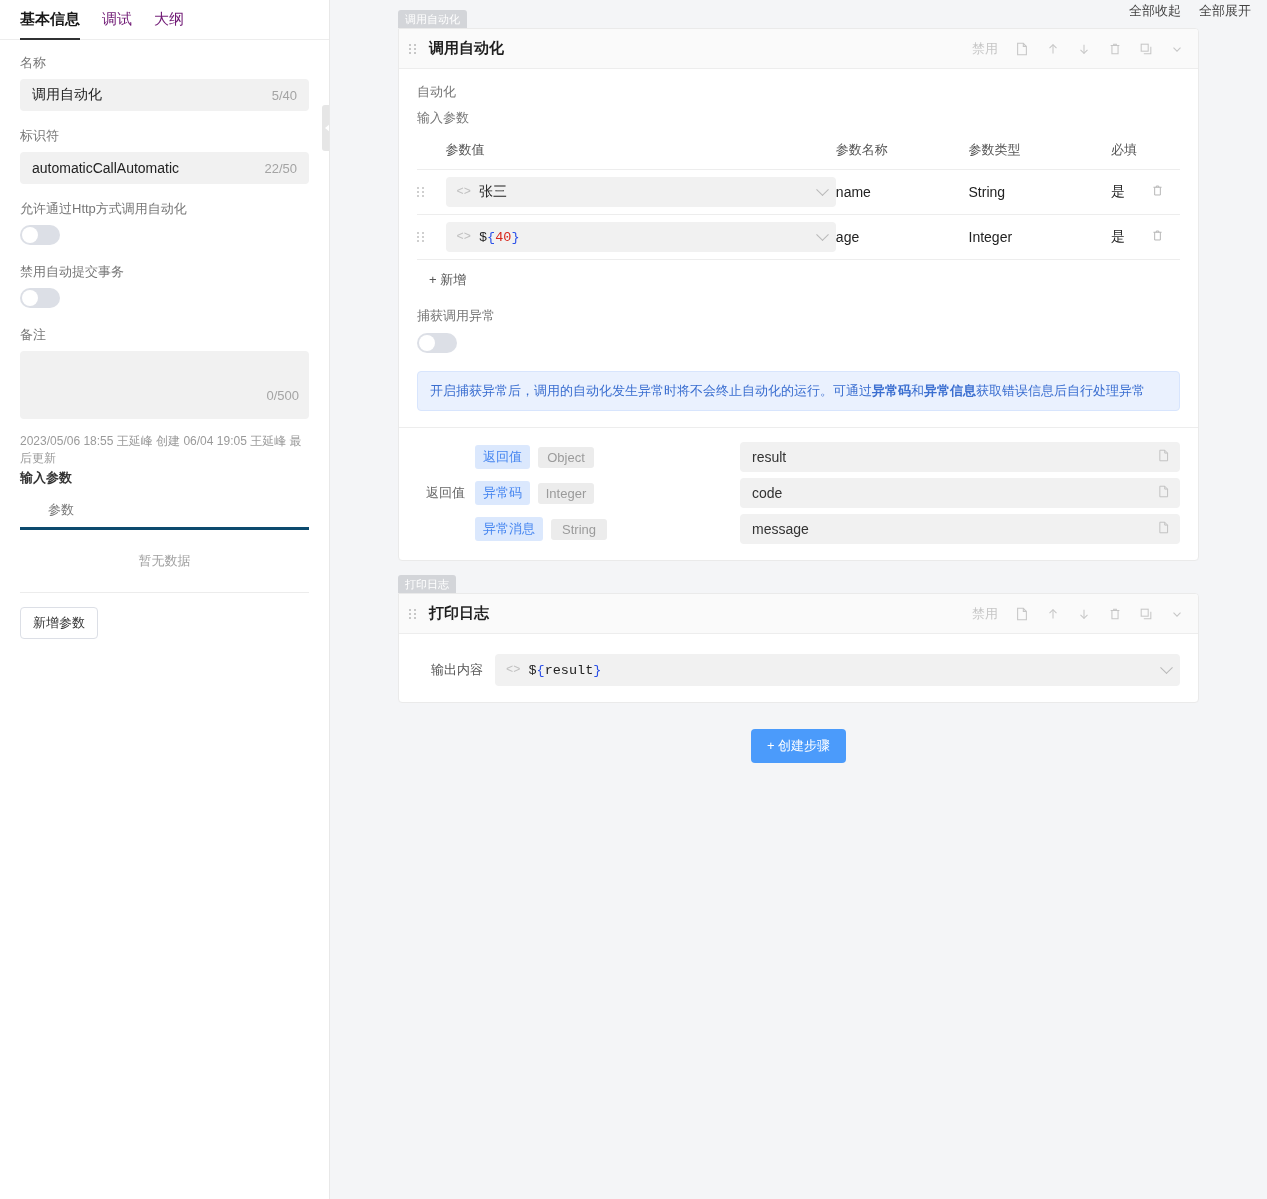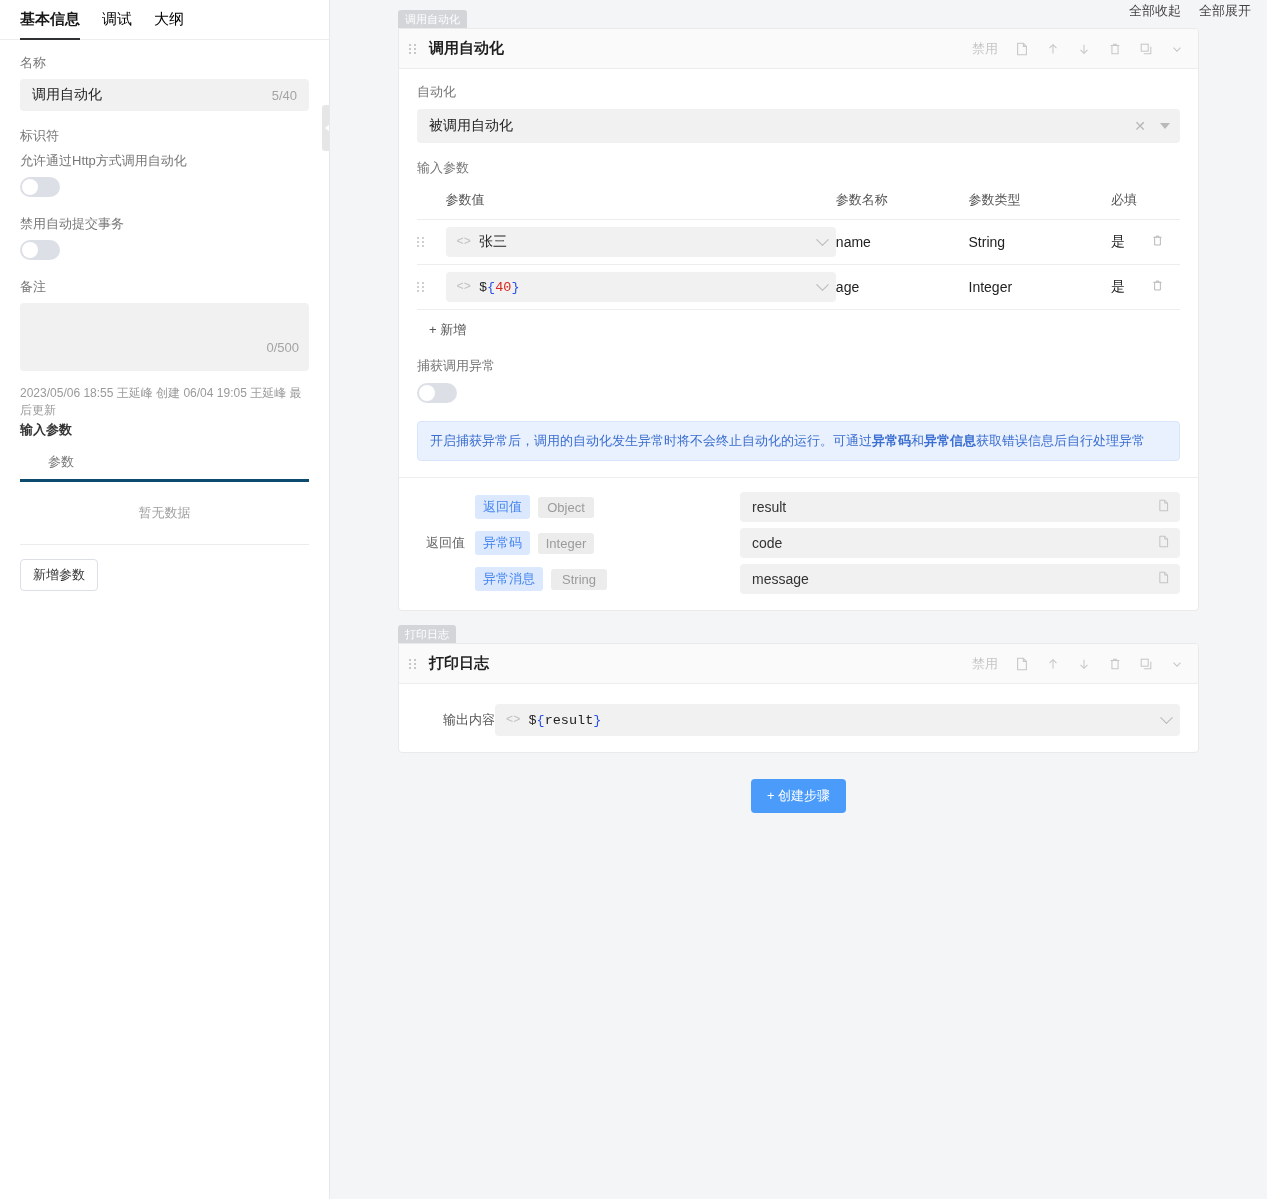--- a/index.html
+++ b/index.html
@@ -23,21 +23,21 @@
     overflow: hidden;
   }
   .tabs {
     display: flex; gap: 22px;
     padding: 8px 20px 0 20px;
     border-bottom: 1px solid #ededed;
     height: 40px;
     align-items: flex-start;
   }
   .tab {
-    font-size: 15px; color: #000000; padding-bottom: 10px;
+    font-size: 15px; color: #701a75; padding-bottom: 10px;
     cursor: pointer; position: relative; line-height: 21px;
   }
   .tab.active { color: #1a1a1a; font-weight: bold; }
   .tab.active::after {
     content: ""; position: absolute; left: 0; right: 0; bottom: -1px;
     height: 2px; background: #303133;
   }
   .side-body { padding: 14px 20px 0 20px; }
   .field-label { font-size: 13px; color: #777; margin-bottom: 7px; }
   .field-box {
@@ -227,21 +227,21 @@
   }
   .ret-spacer { flex: 1; }
   .ret-input {
     width: 440px; background: #f1f1f1; border-radius: 4px;
     height: 30px; display: flex; align-items: center;
     padding: 0 10px 0 12px; font-size: 14px; color: #333;
   }
   .ret-input span.t { flex: 1; }
 
   .out-row { display: flex; align-items: center; padding: 6px 0 0 0; }
-  .out-label { width: 78px; text-align: right; font-size: 13px; color: #555; }
+  .out-label { width: 78px; text-align: right; padding-right: 12px; font-size: 13px; color: #555; }
   .out-field { flex: 1; }
 
   .create-wrap { text-align: center; margin-top: 26px; }
   .btn-primary {
     display: inline-block; background: #4b9bfb; color: #fff;
     border: none; border-radius: 4px; font-size: 13px;
     padding: 8px 16px; cursor: pointer;
     font-family: "Liberation Sans", sans-serif;
   }
 </style>
@@ -258,20 +258,24 @@
     </div>
 
     <div class="side-body">
       <div class="field-label">名称</div>
       <div class="field-box">
         <span class="val">调用自动化</span>
         <span class="cnt">5/40</span>
       </div>
 
       <div class="field-label">标识符</div>
+      <div class="field-box">
+        <span class="val">automaticCallAutomatic</span>
+        <span class="cnt">22/50</span>
+      </div>
 
       <div class="field-label">允许通过Http方式调用自动化</div>
       <div class="switch"></div>
 
       <div class="field-label">禁用自动提交事务</div>
       <div class="switch"></div>
 
       <div class="field-label">备注</div>
       <div class="textarea-box">
         <span class="cnt">0/500</span>
@@ -351,25 +355,20 @@
               <span>
                 <svg width="14" height="14" viewBox="0 0 16 16" fill="none" stroke="#c6c6c6" stroke-width="1.2">
                   <path d="M4 6.5l4 4 4-4"></path>
                 </svg>
               </span>
             </div>
           </div>
 
           <div class="card-body">
             <div class="sec-label">自动化</div>
-            <div class="select-box">
-              <span class="sv">被调用自动化</span>
-              <span class="clear">✕</span>
-              <span class="caret-down"></span>
-            </div>
 
             <div class="sec-label">输入参数</div>
 
             <table class="ptable">
               <thead>
                 <tr>
                   <th class="col-handle"></th>
                   <th class="col-val">参数值</th>
                   <th class="col-name">参数名称</th>
                   <th class="col-type">参数类型</th>

